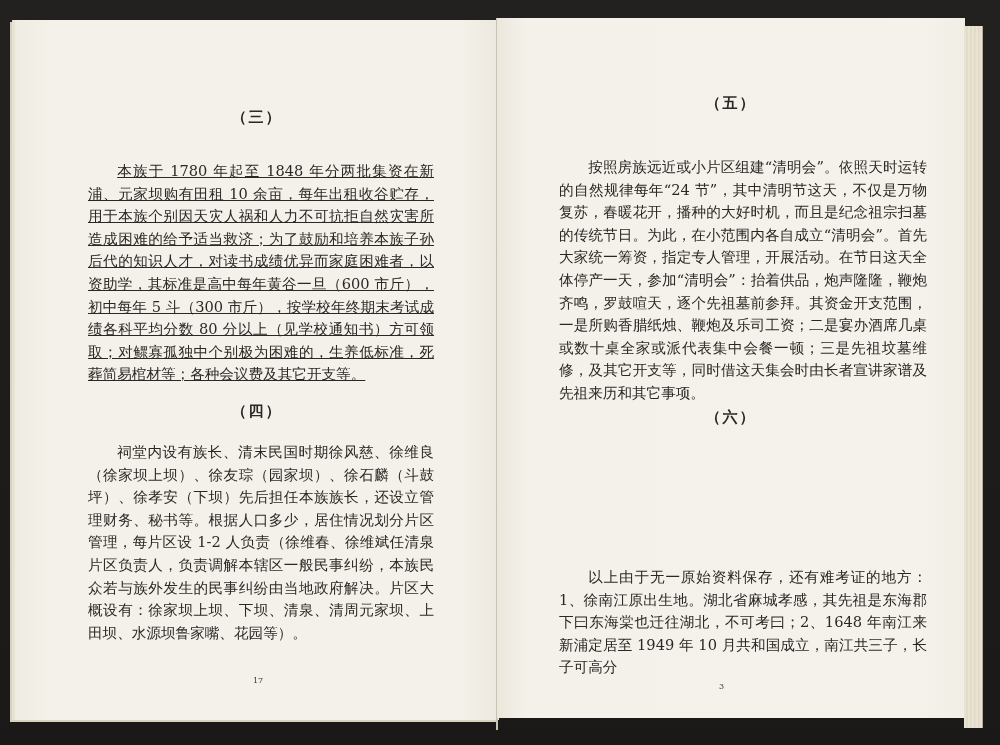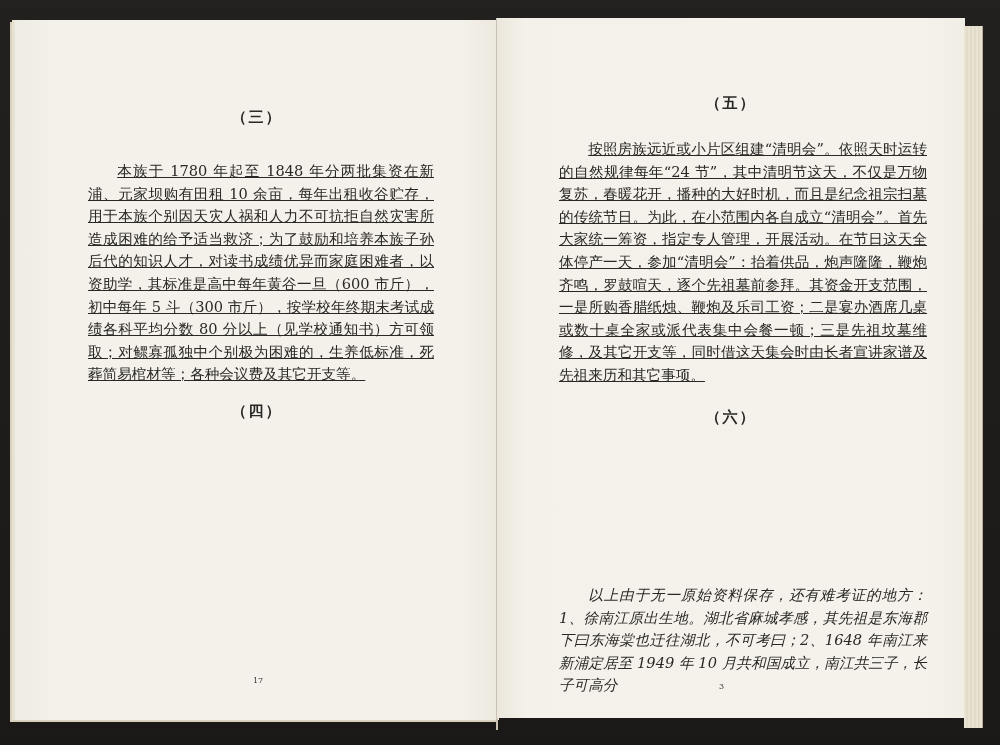--- a/index.html
+++ b/index.html
@@ -62,30 +62,31 @@
 
 <div class="backdrop"></div>
 
 <div class="book">
 
   <div class="page left">
     <div class="heading" style="top:88px;">（三）</div>
     <p class="para" style="top:140px;text-decoration:underline;">本族于 1780 年起至 1848 年分两批集资在新浦、元家坝购有田租 10 余亩，每年出租收谷贮存，用于本族个别因天灾人祸和人力不可抗拒自然灾害所造成困难的给予适当救济；为了鼓励和培养本族子孙后代的知识人才，对读书成绩优异而家庭困难者，以资助学，其标准是高中每年黄谷一旦（600 市斤），初中每年 5 斗（300 市斤），按学校年终期末考试成绩各科平均分数 80 分以上（见学校通知书）方可领取；对鳏寡孤独中个别极为困难的，生养低标准，死葬简易棺材等；各种会议费及其它开支等。</p>
 
     <div class="heading" style="top:382px;">（四）</div>
+    <p class="para" style="top:421px;">祠堂内设有族长、清末民国时期徐风慈、徐维良（徐家坝上坝）、徐友琮（园家坝）、徐石麟（斗鼓坪）、徐孝安（下坝）先后担任本族族长，还设立管理财务、秘书等。根据人口多少，居住情况划分片区管理，每片区设 1-2 人负责（徐维春、徐维斌任清泉片区负责人，负责调解本辖区一般民事纠纷，本族民众若与族外发生的民事纠纷由当地政府解决。片区大概设有：徐家坝上坝、下坝、清泉、清周元家坝、上田坝、水源坝鲁家嘴、花园等）。</p>
 
     <div class="pagenum" style="left:238px; top:656px;">17</div>
   </div>
 
   <div class="spine"></div>
 
   <div class="page right">
     <div class="heading" style="top:76px;">（五）</div>
-    <p class="para" style="top:120px;text-decoration:underline;">按照房族远近或小片区组建“清明会”。依照天时运转的自然规律每年“24 节”，其中清明节这天，不仅是万物复苏，春暖花开，播种的大好时机，而且是纪念祖宗扫墓的传统节日。为此，在小范围内各自成立“清明会”。首先大家统一筹资，指定专人管理，开展活动。在节日这天全体停产一天，参加“清明会”：抬着供品，炮声隆隆，鞭炮齐鸣，罗鼓喧天，逐个先祖墓前参拜。其资金开支范围，一是所购香腊纸烛、鞭炮及乐司工资；二是宴办酒席几桌或数十桌全家或派代表集中会餐一顿；三是先祖坟墓维修，及其它开支等，同时借这天集会时由长者宣讲家谱及先祖来历和其它事项。</p>
+    <p class="para" style="top:138px;">按照房族远近或小片区组建“清明会”。依照天时运转的自然规律每年“24 节”，其中清明节这天，不仅是万物复苏，春暖花开，播种的大好时机，而且是纪念祖宗扫墓的传统节日。为此，在小范围内各自成立“清明会”。首先大家统一筹资，指定专人管理，开展活动。在节日这天全体停产一天，参加“清明会”：抬着供品，炮声隆隆，鞭炮齐鸣，罗鼓喧天，逐个先祖墓前参拜。其资金开支范围，一是所购香腊纸烛、鞭炮及乐司工资；二是宴办酒席几桌或数十桌全家或派代表集中会餐一顿；三是先祖坟墓维修，及其它开支等，同时借这天集会时由长者宣讲家谱及先祖来历和其它事项。</p>
 
     <div class="heading" style="top:390px;">（六）</div>
-    <p class="para" style="top:566px;font-style:italic;">以上由于无一原始资料保存，还有难考证的地方：1、徐南江原出生地。湖北省麻城孝感，其先祖是东海郡下曰东海棠也迁往湖北，不可考曰；2、1648 年南江来新浦定居至 1949 年 10 月共和国成立，南江共三子，长子可高分</p>
+    <p class="para" style="top:548px;">以上由于无一原始资料保存，还有难考证的地方：1、徐南江原出生地。湖北省麻城孝感，其先祖是东海郡下曰东海棠也迁往湖北，不可考曰；2、1648 年南江来新浦定居至 1949 年 10 月共和国成立，南江共三子，长子可高分</p>
 
     <div class="pagenum" style="left:222px; top:664px;">3</div>
   </div>
 
   <div class="page-edges"></div>
 </div>
 
 </body></html>

